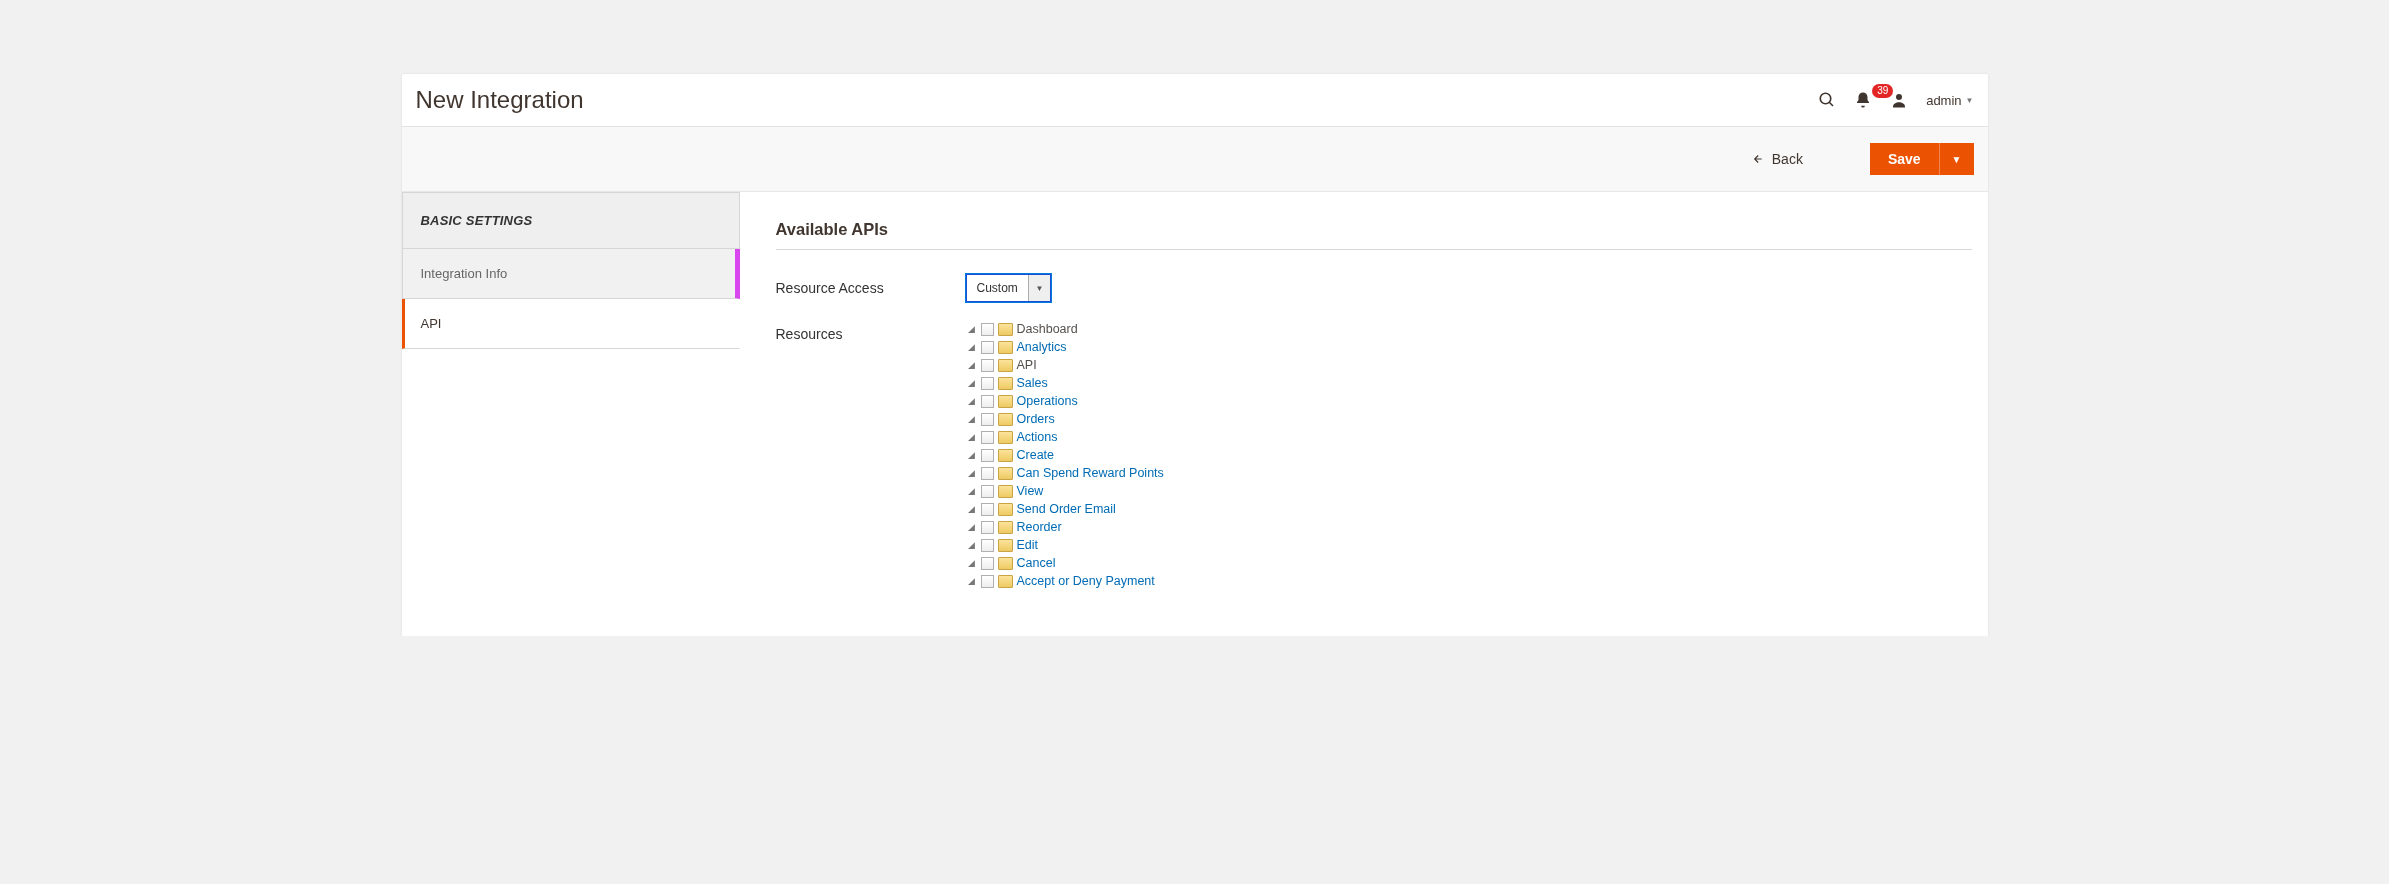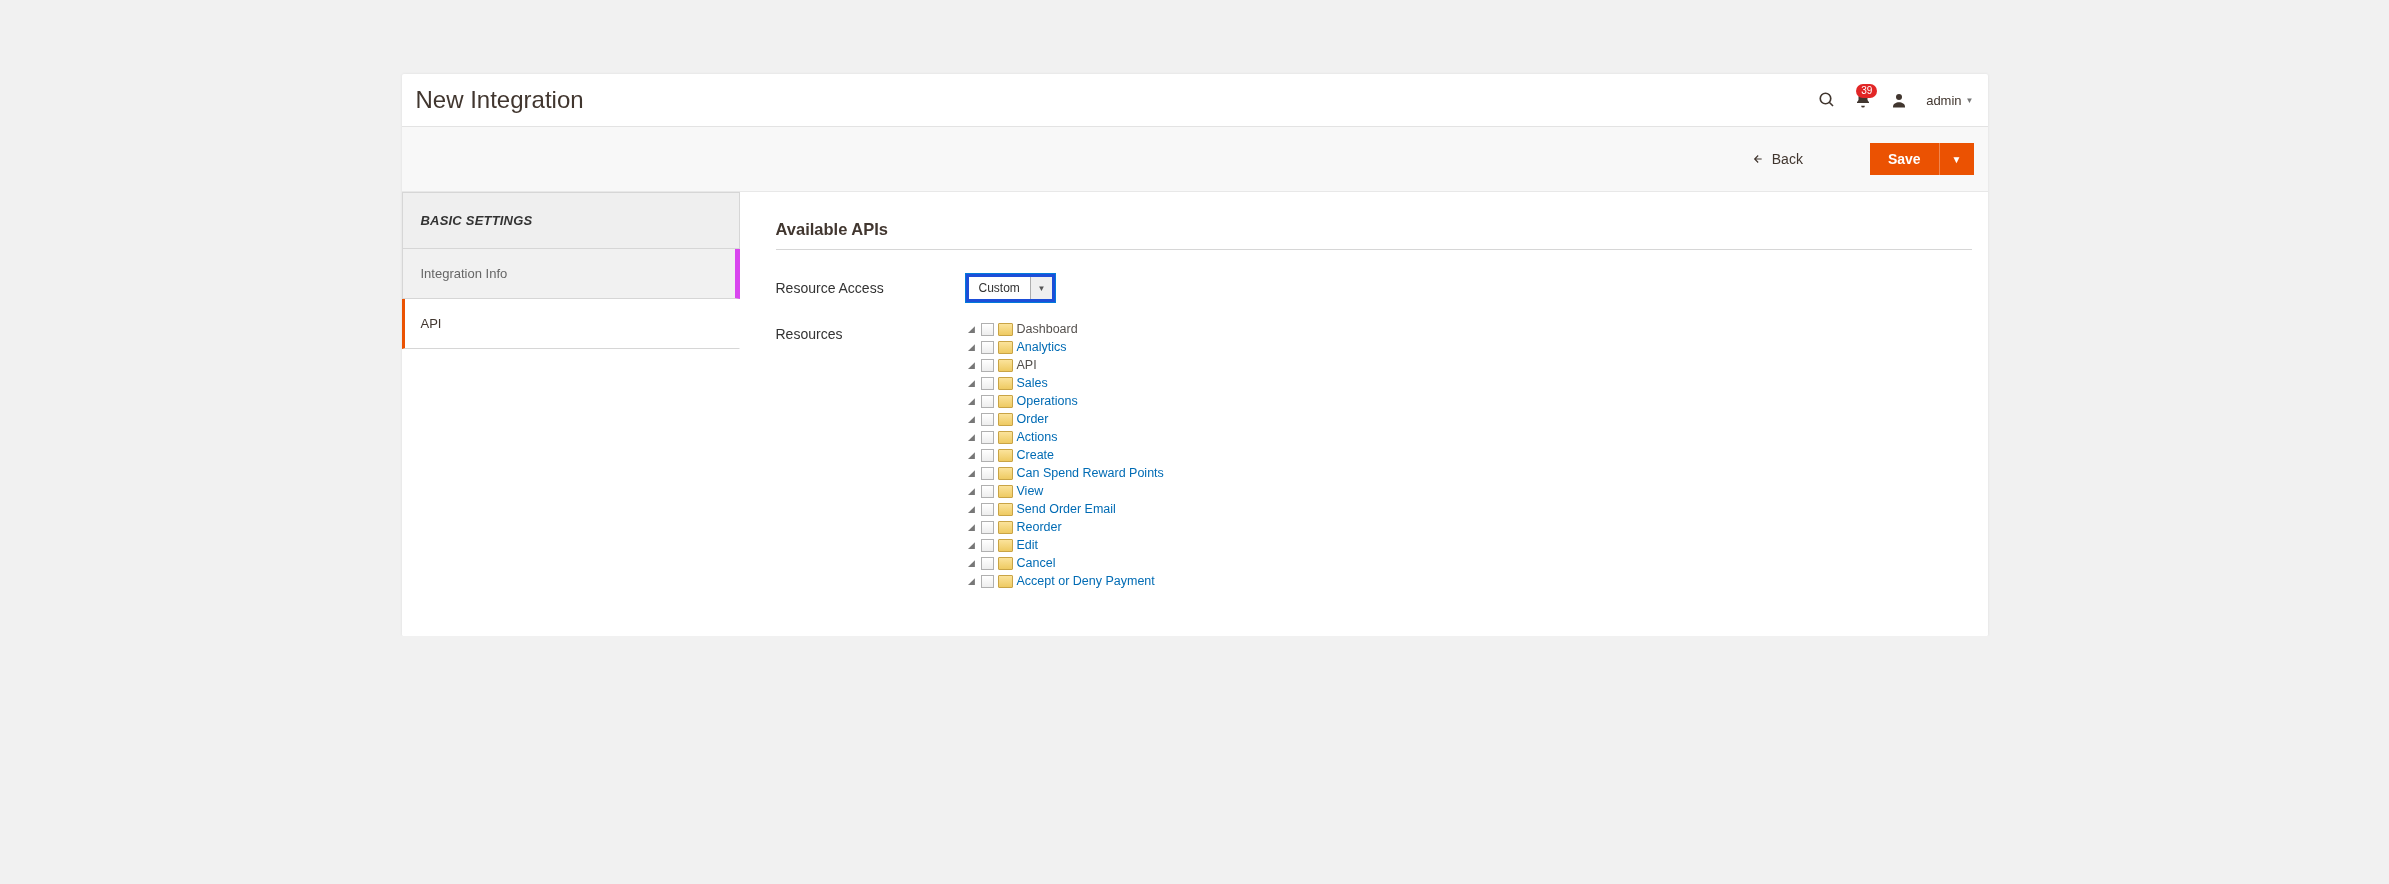--- a/index.html
+++ b/index.html
@@ -38,21 +38,21 @@
     display: inline-flex;
     align-items: center;
     position: relative;
   }
   .search-icon svg, .notif-icon svg, .user-icon svg {
     width: 18px; height: 18px;
   }
   .notif-icon .badge {
     position: absolute;
     top: -7px;
-    left: 2px;
+    left: 18px;
     background: #e22626;
     color: #fff;
     font-size: 10px;
     border-radius: 9px;
     padding: 1px 5px;
     line-height: 1.2;
   }
   .admin-label {
     font-size: 13px;
     color: #41362f;
@@ -169,21 +169,21 @@
     color: #333;
     padding-top: 6px;
     padding-right: 40px;
   }
   .form-control {
     flex: 1;
   }
   .select-wrap {
     display: inline-flex;
     align-items: center;
-    border: 3px solid #1d4ed8;
+    border: 1px solid #1d4ed8;
     background: #fff;
     height: 28px;
     box-shadow: 0 0 0 1px #007bdb;
   }
   .select-value {
     padding: 0 10px;
     font-size: 12px;
     color: #333;
   }
   .select-toggle {
@@ -356,21 +356,21 @@
                     <span class="tree-checkbox"></span>
                     <span class="tree-folder"></span>
                     <span class="tree-label linky">Operations</span>
                   </div>
                   <ul class="tree-children">
                     <li>
                       <div class="tree-node">
                         <span class="tree-arrow">◢</span>
                         <span class="tree-checkbox"></span>
                         <span class="tree-folder"></span>
-                        <span class="tree-label linky">Order</span>
+                        <span class="tree-label linky">Orders</span>
                       </div>
                       <ul class="tree-children">
                         <li>
                           <div class="tree-node">
                             <span class="tree-arrow">◢</span>
                             <span class="tree-checkbox"></span>
                             <span class="tree-folder"></span>
                             <span class="tree-label linky">Actions</span>
                           </div>
                           <ul class="tree-children">

